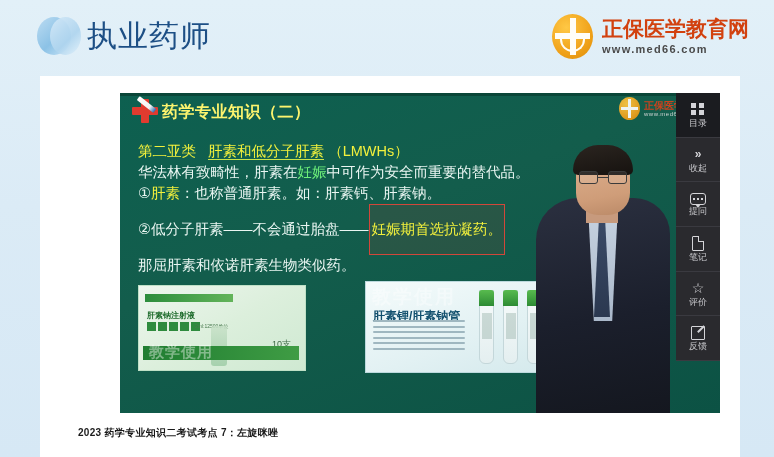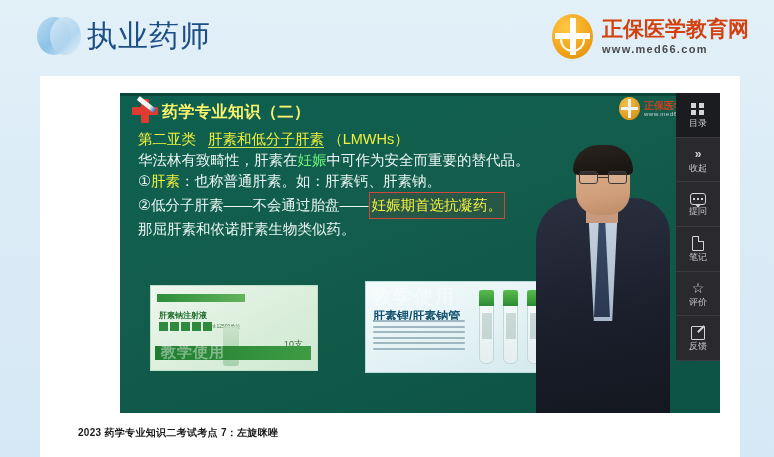--- a/index.html
+++ b/index.html
@@ -118,41 +118,41 @@
     background: radial-gradient(circle at 35% 30%, #ffc845 0%, #eea01c 65%, #d98a05 100%);
     position: relative; flex: none;
   }
   .slide-logo .badge .v { position: absolute; left: 9px; top: 2px; width: 3px; height: 19px; background: #fff; }
   .slide-logo .badge .h { position: absolute; left: 2px; top: 10px; width: 17px; height: 3px; background: #fff; }
   .slide-logo .lt { display: flex; flex-direction: column; }
   .slide-logo .lt .a { font-size: 10px; font-weight: bold; color: #d8401a; line-height: 1.1; }
   .slide-logo .lt .b { font-size: 6px; color: #dbdbdb; letter-spacing: .5px; }
 
   .slide-body {
-    position: absolute; left: 18px; top: 36px; width: 520px;
+    position: absolute; left: 18px; top: 48px; width: 520px;
   }
   .sline {
     font-size: 14.5px; color: #eaf6f2; line-height: 1.45;
     white-space: nowrap; letter-spacing: 0px;
   }
   .sline.ind { text-indent: 14px; }
   .hl-yellow { color: #f2f03c; }
   .hl-green  { color: #6ef07a; }
   .underline-y {
     border-bottom: 1.5px solid #c9e44c; padding-bottom: 0px;
   }
   .boxed {
     display: inline-block; color: #f2f03c;
-    border: 1.5px solid #d2473a; padding: 4px 2px; line-height: 1.15;
+    border: 1.5px solid #d2473a; padding: 16px 2px; line-height: 1.15;
     background: rgba(180,60,45,.14);
   }
 
   
   .prod-a {
-    position: absolute; left: 30px; top: 192px; width: 168px; height: 86px;
+    position: absolute; left: 18px; top: 192px; width: 168px; height: 86px;
     background: linear-gradient(150deg, #eef6ee 0%, #dcefdc 50%, #cfe9d2 100%);
     border: 1px solid #bfe0c6; overflow: hidden;
   }
   .prod-a .bar-top { position:absolute; left: 6px; top: 8px; width: 88px; height: 8px; background: linear-gradient(90deg,#2c8d3c,#63b45a); }
   .prod-a .t1 { position:absolute; left: 8px; top: 24px; font-size: 8px; color: #1e6b2c; font-weight: bold; }
   .prod-a .blocks { position:absolute; left: 8px; top: 36px; display: flex; gap: 2px; }
   .prod-a .blocks i { display:block; width: 9px; height: 9px; background: #2e8b3e; }
   .prod-a .t2 { position:absolute; left: 56px; top: 37px; font-size: 5px; color: #4a7a50; }
   .prod-a .vial { position:absolute; left: 72px; top: 40px; width: 16px; height: 40px; background: linear-gradient(180deg, rgba(200,225,200,.85), rgba(150,200,160,.75)); border-radius: 3px; }
   .prod-a .qty { position:absolute; right: 14px; top: 52px; font-size: 9px; color: #3e6b45; }

